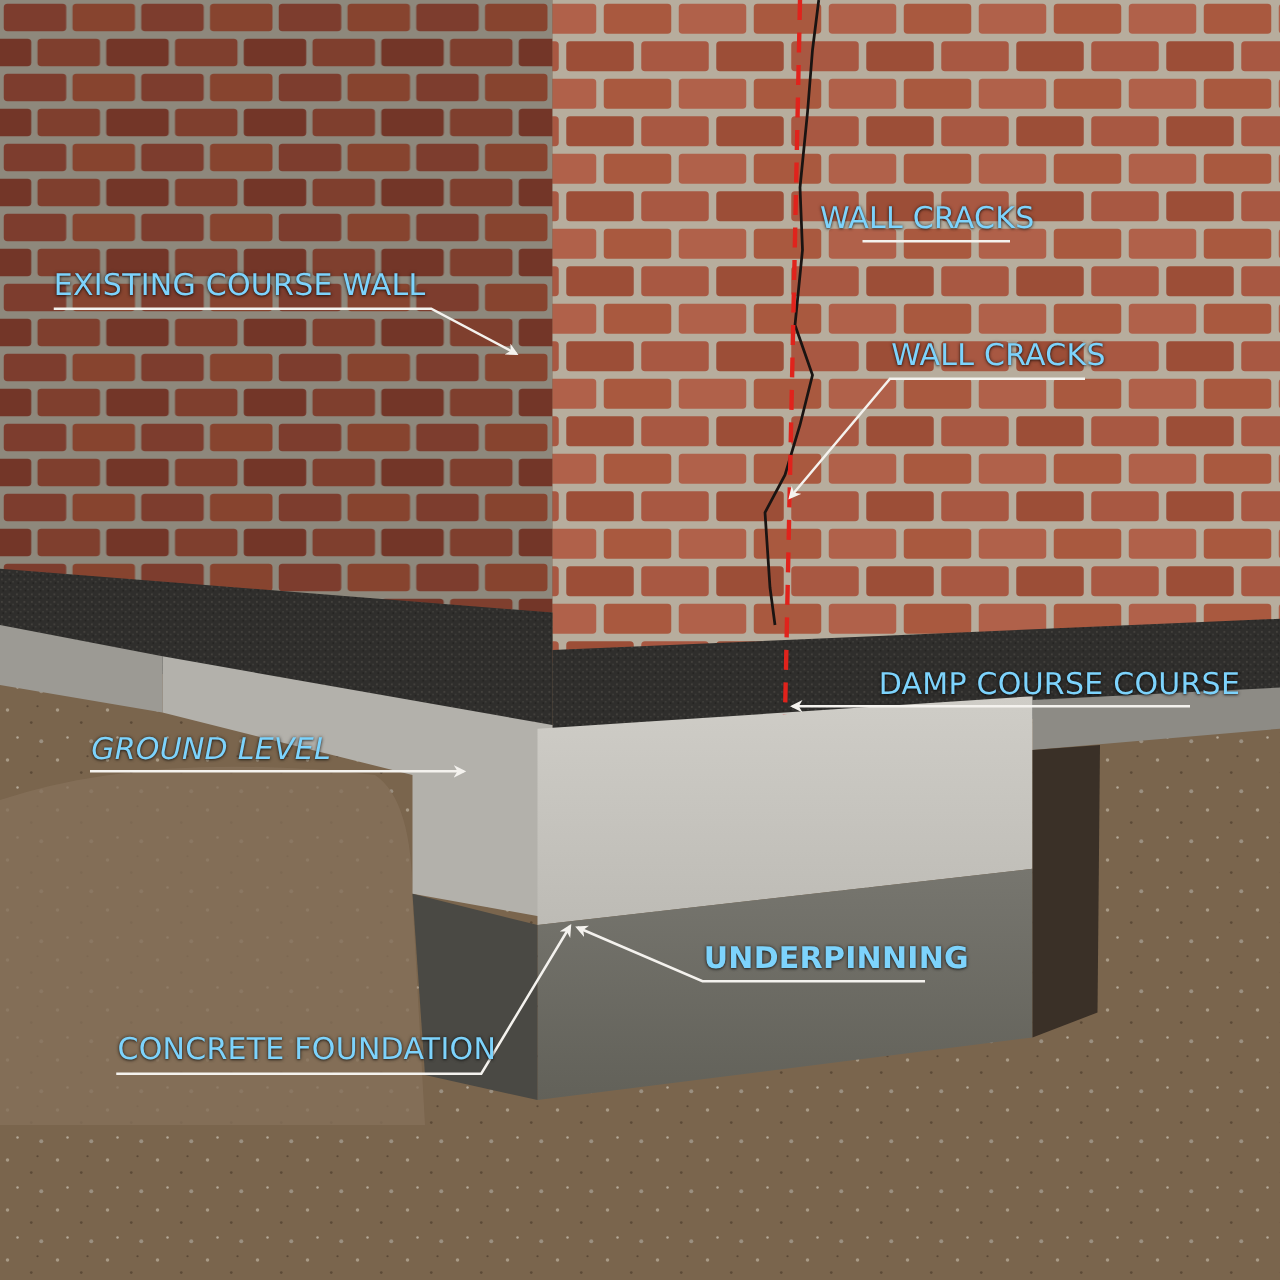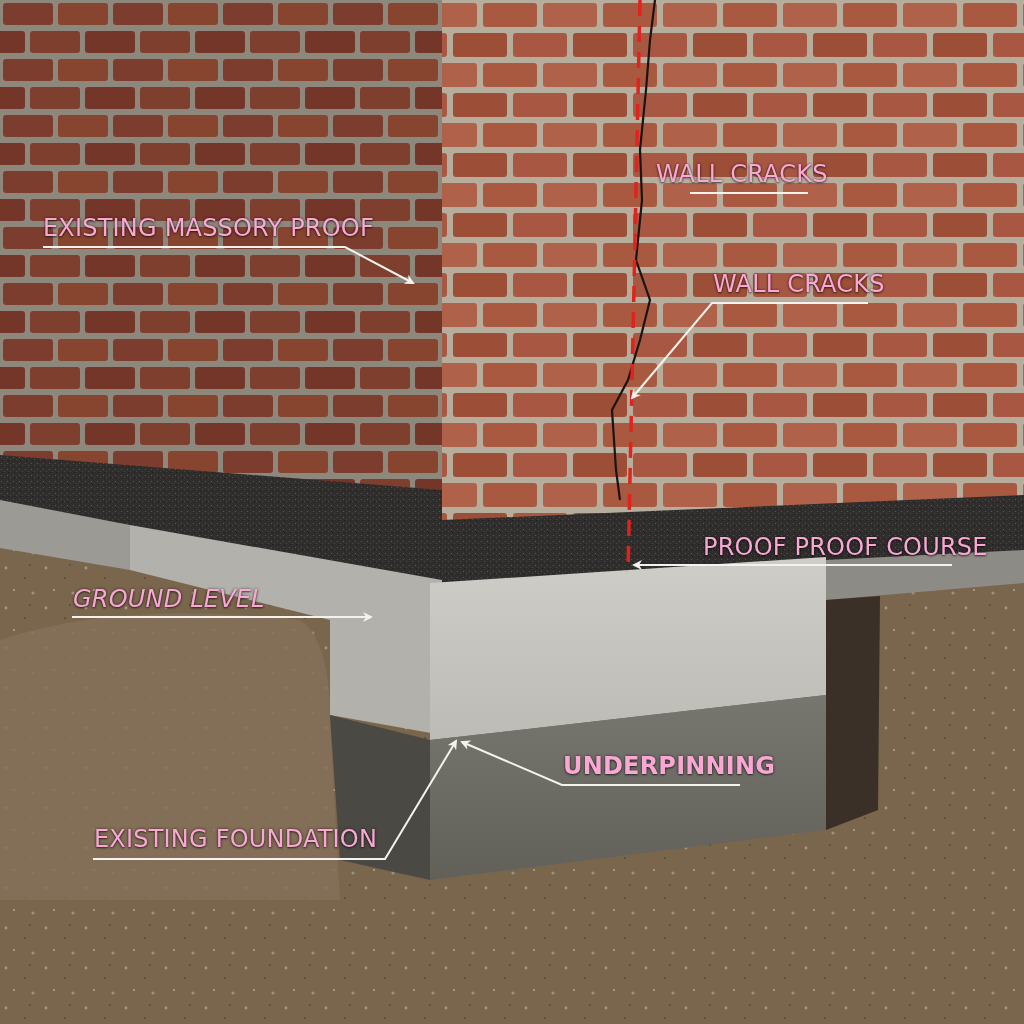--- a/index.html
+++ b/index.html
@@ -1,19 +1,19 @@
 <!DOCTYPE html>
 <html><head>
 <meta charset="utf-8">
 <style>
   html, body { margin:0; padding:0; }
   body { width:1024px; height:1024px; overflow:hidden; background:#6e5a45; position:relative; font-family:"DejaVu Sans", sans-serif; }
   #scene { position:absolute; left:0; top:0; width:1024px; height:1024px; }
   .label {
-    position:absolute; color:#f9a8d4; font-size:24px; letter-spacing:0.2px;
+    position:absolute; color:#7dd3fc; font-size:24px; letter-spacing:0.2px;
     text-shadow:0 0 3px rgba(0,0,0,0.55), 0 1px 2px rgba(0,0,0,0.5);
     white-space:nowrap; line-height:1; font-family:"DejaVu Sans", sans-serif;
   }
 </style>
 </head>
 <body>
 
 <svg id="scene" viewBox="0 0 1024 1024" xmlns="http://www.w3.org/2000/svg">
   <defs>
 
@@ -91,19 +91,19 @@
     <polyline points="43,247 345,247 413,283" marker-end="url(#arrow)"></polyline>
     <polyline points="808,193 690,193"></polyline>
     <polyline points="868,303 712,303 632,398" marker-end="url(#arrow)"></polyline>
     <polyline points="952,565 634,565" marker-end="url(#arrow)"></polyline>
     <polyline points="72,617 371,617" marker-end="url(#arrow)"></polyline>
     <polyline points="740,785 562,785 462,742" marker-end="url(#arrow)"></polyline>
     <polyline points="93,859 385,859 456,741" marker-end="url(#arrow)"></polyline>
   </g>
 </svg>
 
-<div class="label" style="left:43px; top:216px;">EXISTING MASSORY PROOF</div>
+<div class="label" style="left:43px; top:216px;">EXISTING COURSE WALL</div>
 <div class="label" style="left:656px; top:162px;">WALL CRACKS</div>
 <div class="label" style="left:713px; top:272px;">WALL CRACKS</div>
-<div class="label" style="left:703px; top:535px;">PROOF PROOF COURSE</div>
+<div class="label" style="left:703px; top:535px;">DAMP COURSE COURSE</div>
 <div class="label" style="left:73px; top:587px;font-style:italic;">GROUND LEVEL</div>
 <div class="label" style="left:563px; top:754px;font-weight:bold;">UNDERPINNING</div>
-<div class="label" style="left:94px; top:827px;">EXISTING FOUNDATION</div>
+<div class="label" style="left:94px; top:827px;">CONCRETE FOUNDATION</div>
 
 </body></html>

